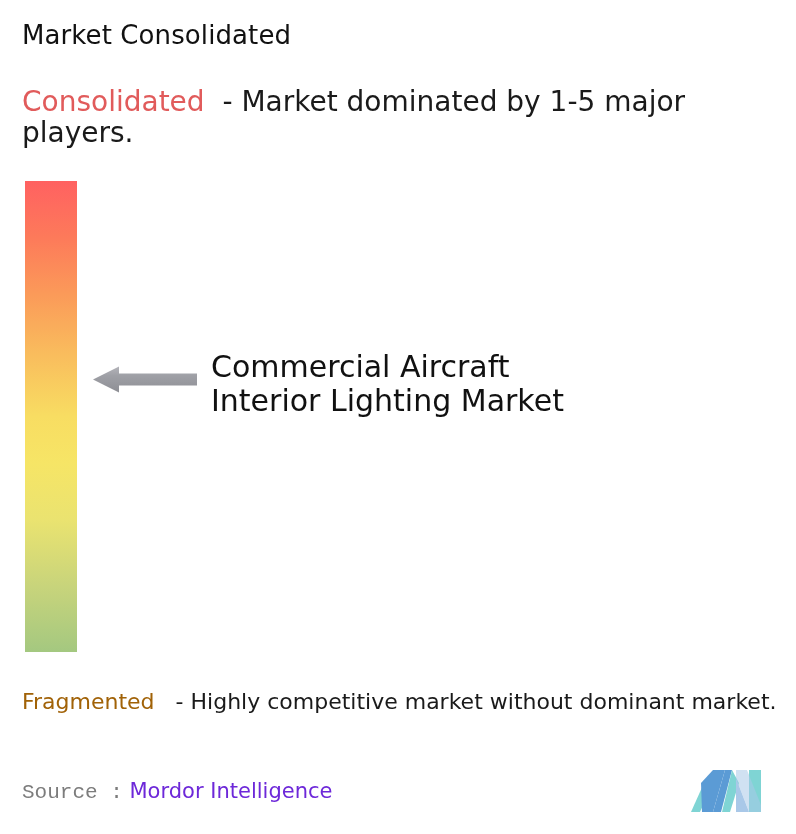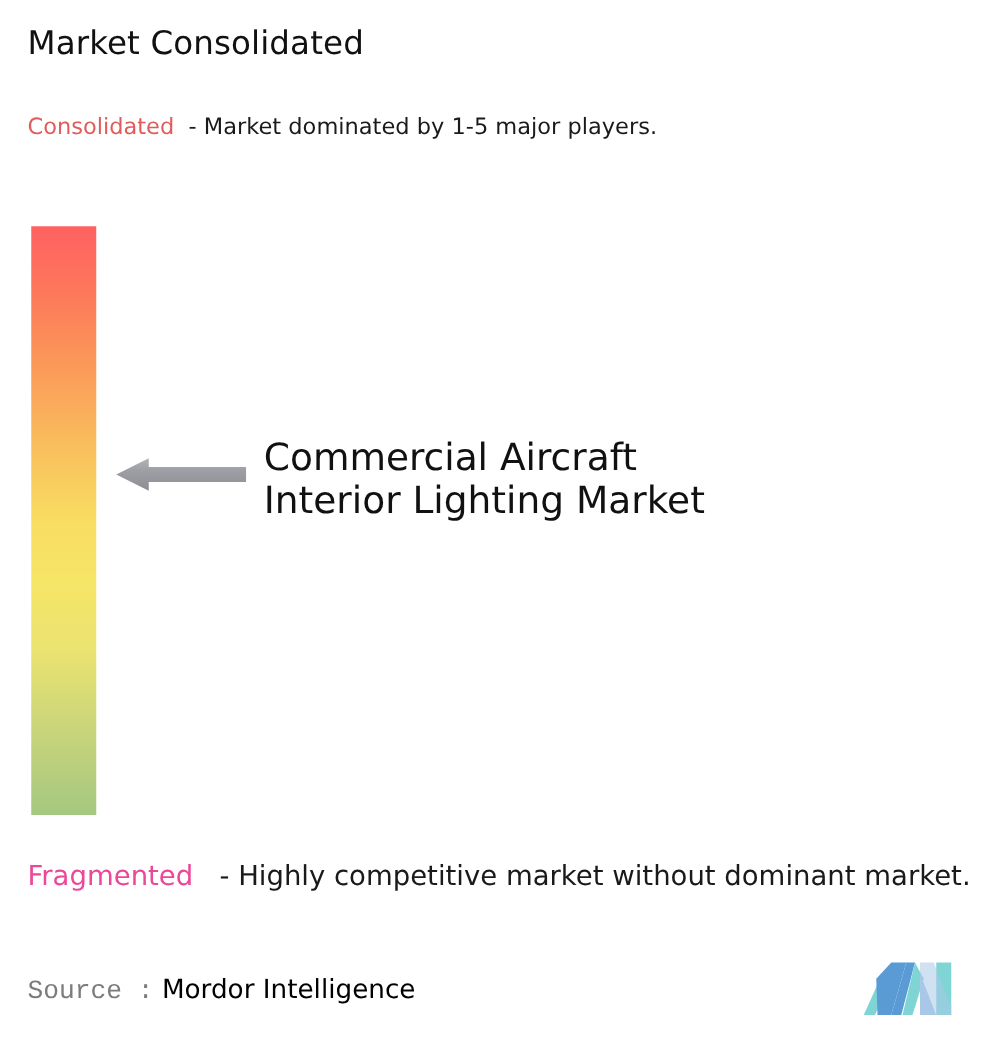--- a/index.html
+++ b/index.html
@@ -27,38 +27,38 @@
     letter-spacing: 0.1px;
     white-space: nowrap;
   }
 
   
   .legend-top {
     position: absolute;
     left: 22px;
     top: 86px;
     width: 756px;
-    font-size: 18px;
+    font-size: 28px;
     line-height: 31px;
     color: #1a1a1a;
   }
   .legend-bottom {
     position: absolute;
     left: 22px;
     top: 686px;
     width: 766px;
     font-size: 22px;
     line-height: 31px;
     color: #1a1a1a;
   }
   .kw-consolidated {
     color: #e15b5b;
   }
   .kw-fragmented {
-    color: #ec4899;
+    color: #a16207;
   }
   .kw-sep {
     white-space: pre;
   }
 
   
   .scale-bar {
     position: absolute;
     left: 25px;
     top: 181px;
@@ -99,21 +99,21 @@
   
   .source-line {
     position: absolute;
     left: 22px;
     top: 779px;
     font-size: 21px;
     color: #7c7c7c;
     white-space: nowrap;
   }
   .source-label { color: #7c7c7c; font-family: Liberation Mono, monospace; }
-  .source-name  { color: #000000; text-align: center; }
+  .source-name  { color: #6d28d9; text-align: center; }
 
   
   .brand-logo {
     position: absolute;
     left: 691px;
     top: 769px;
     width: 74px;
     height: 43px;
   }
 </style>

